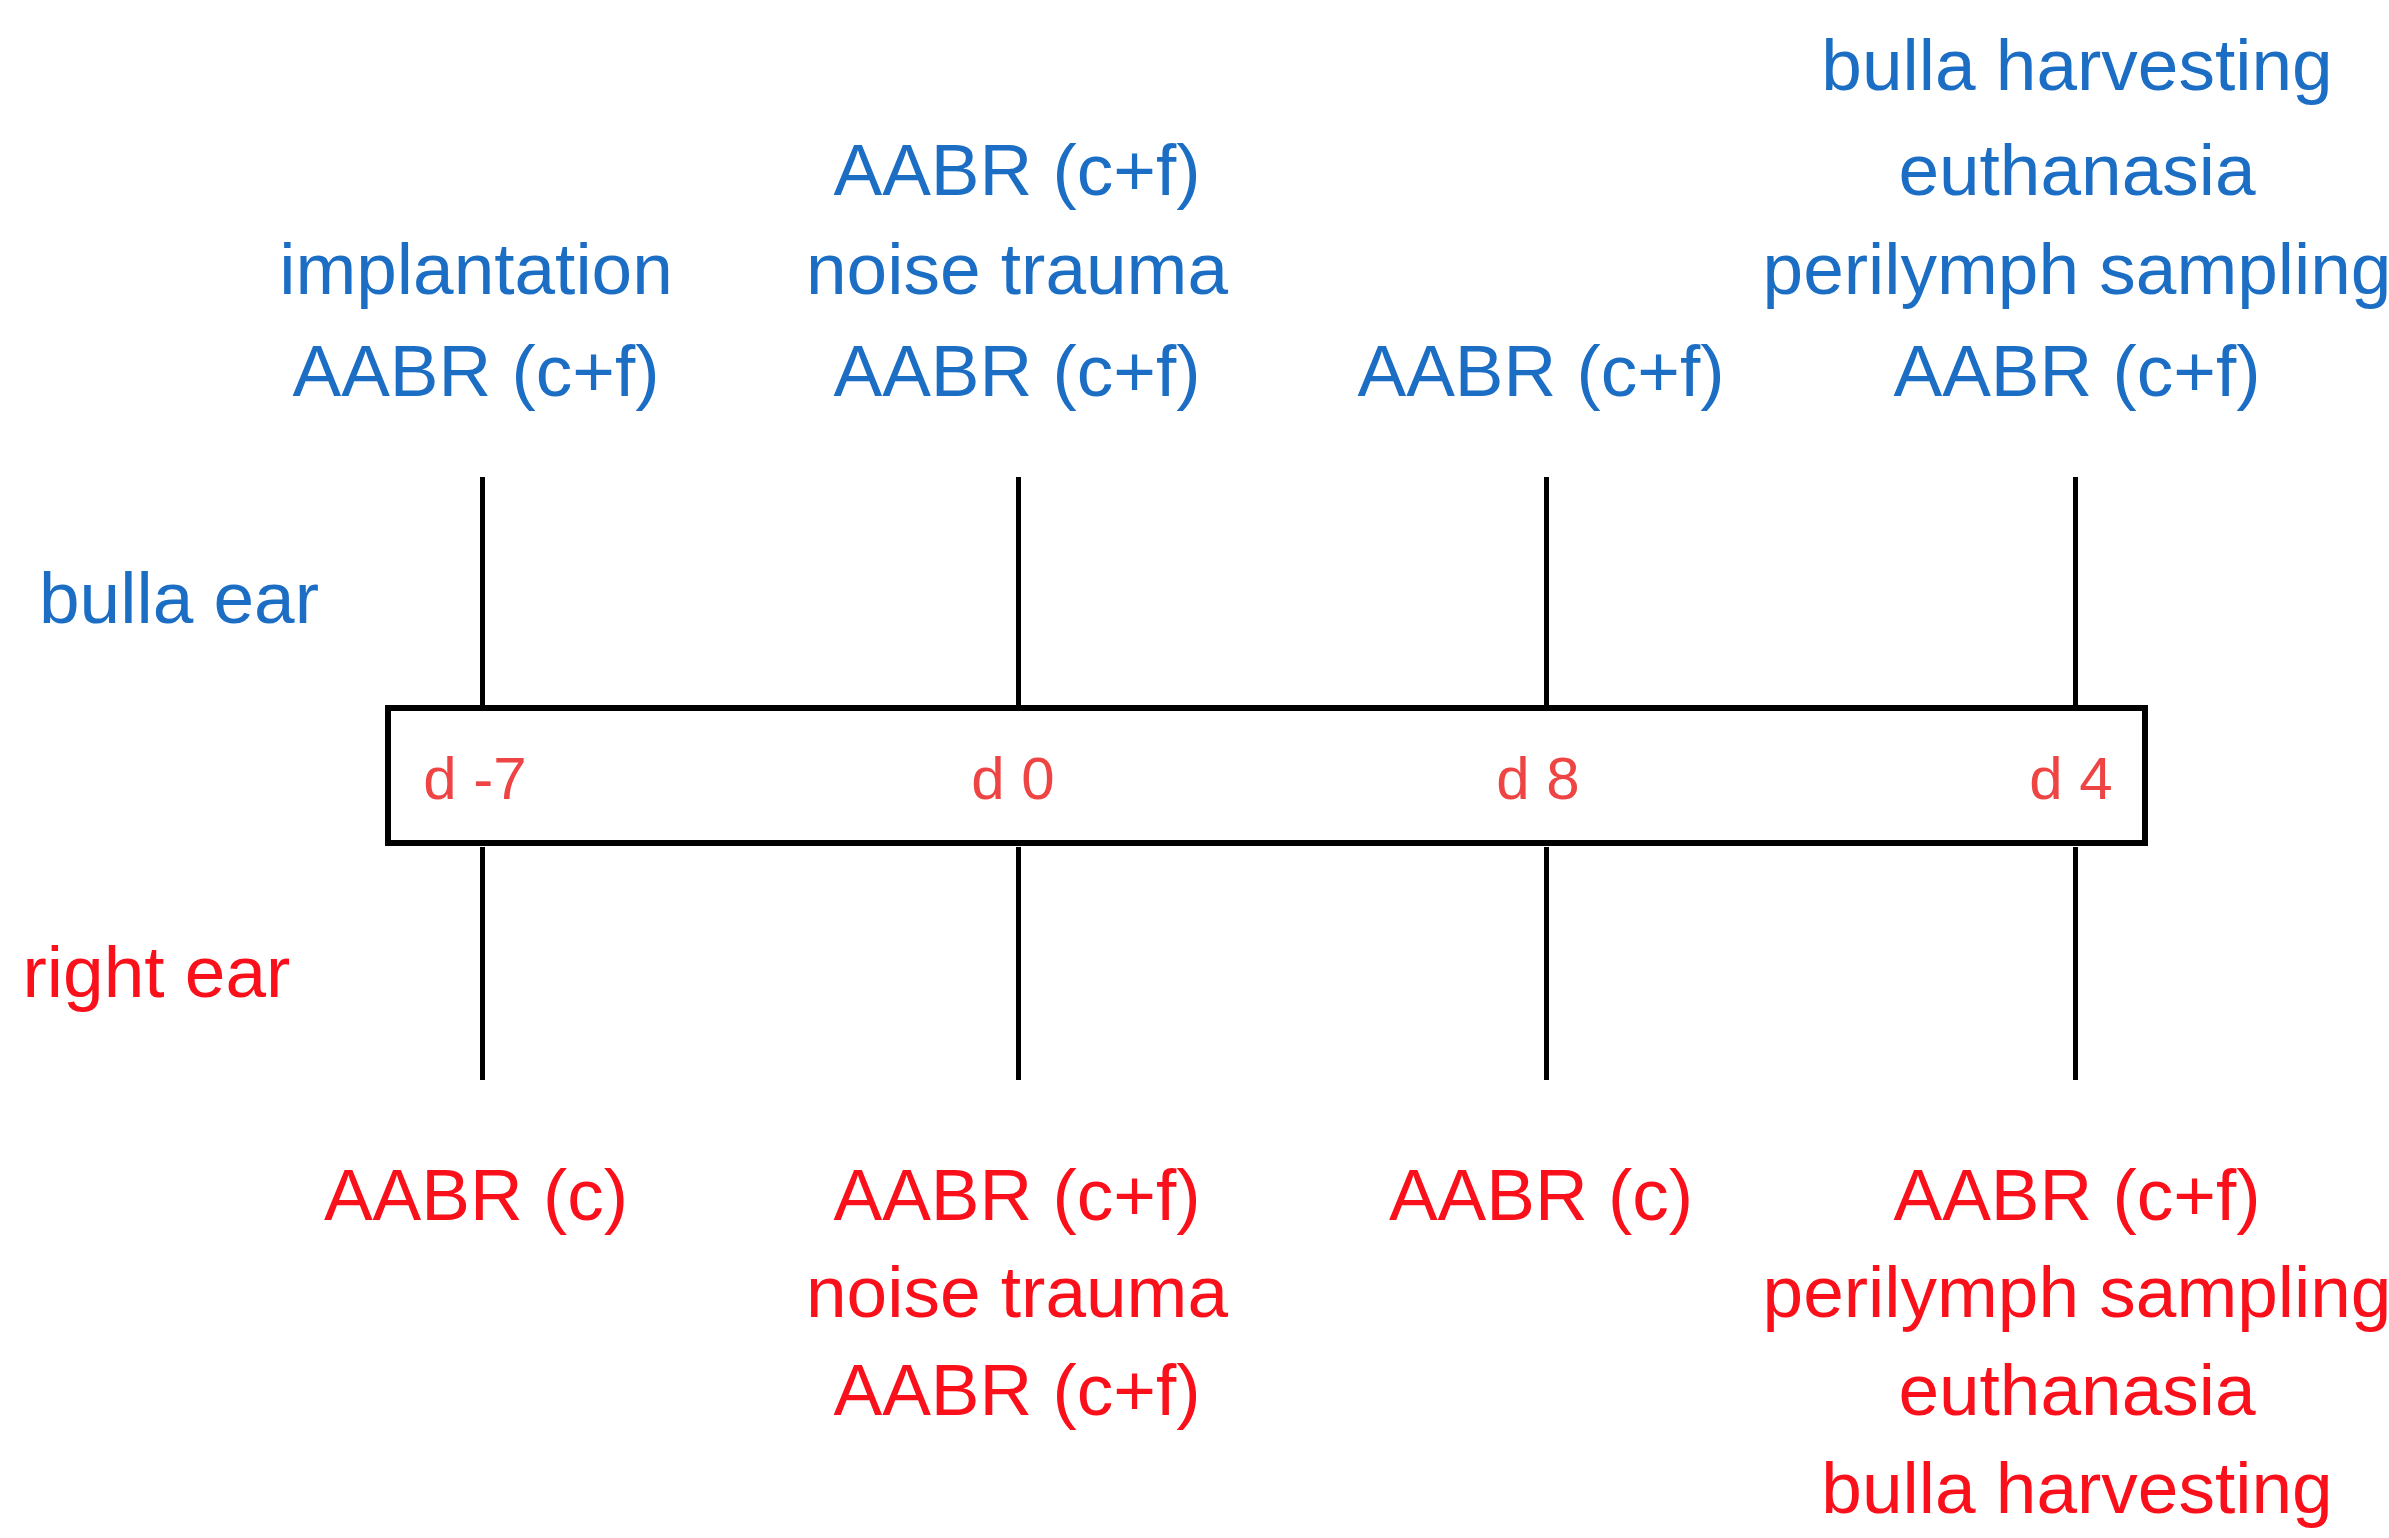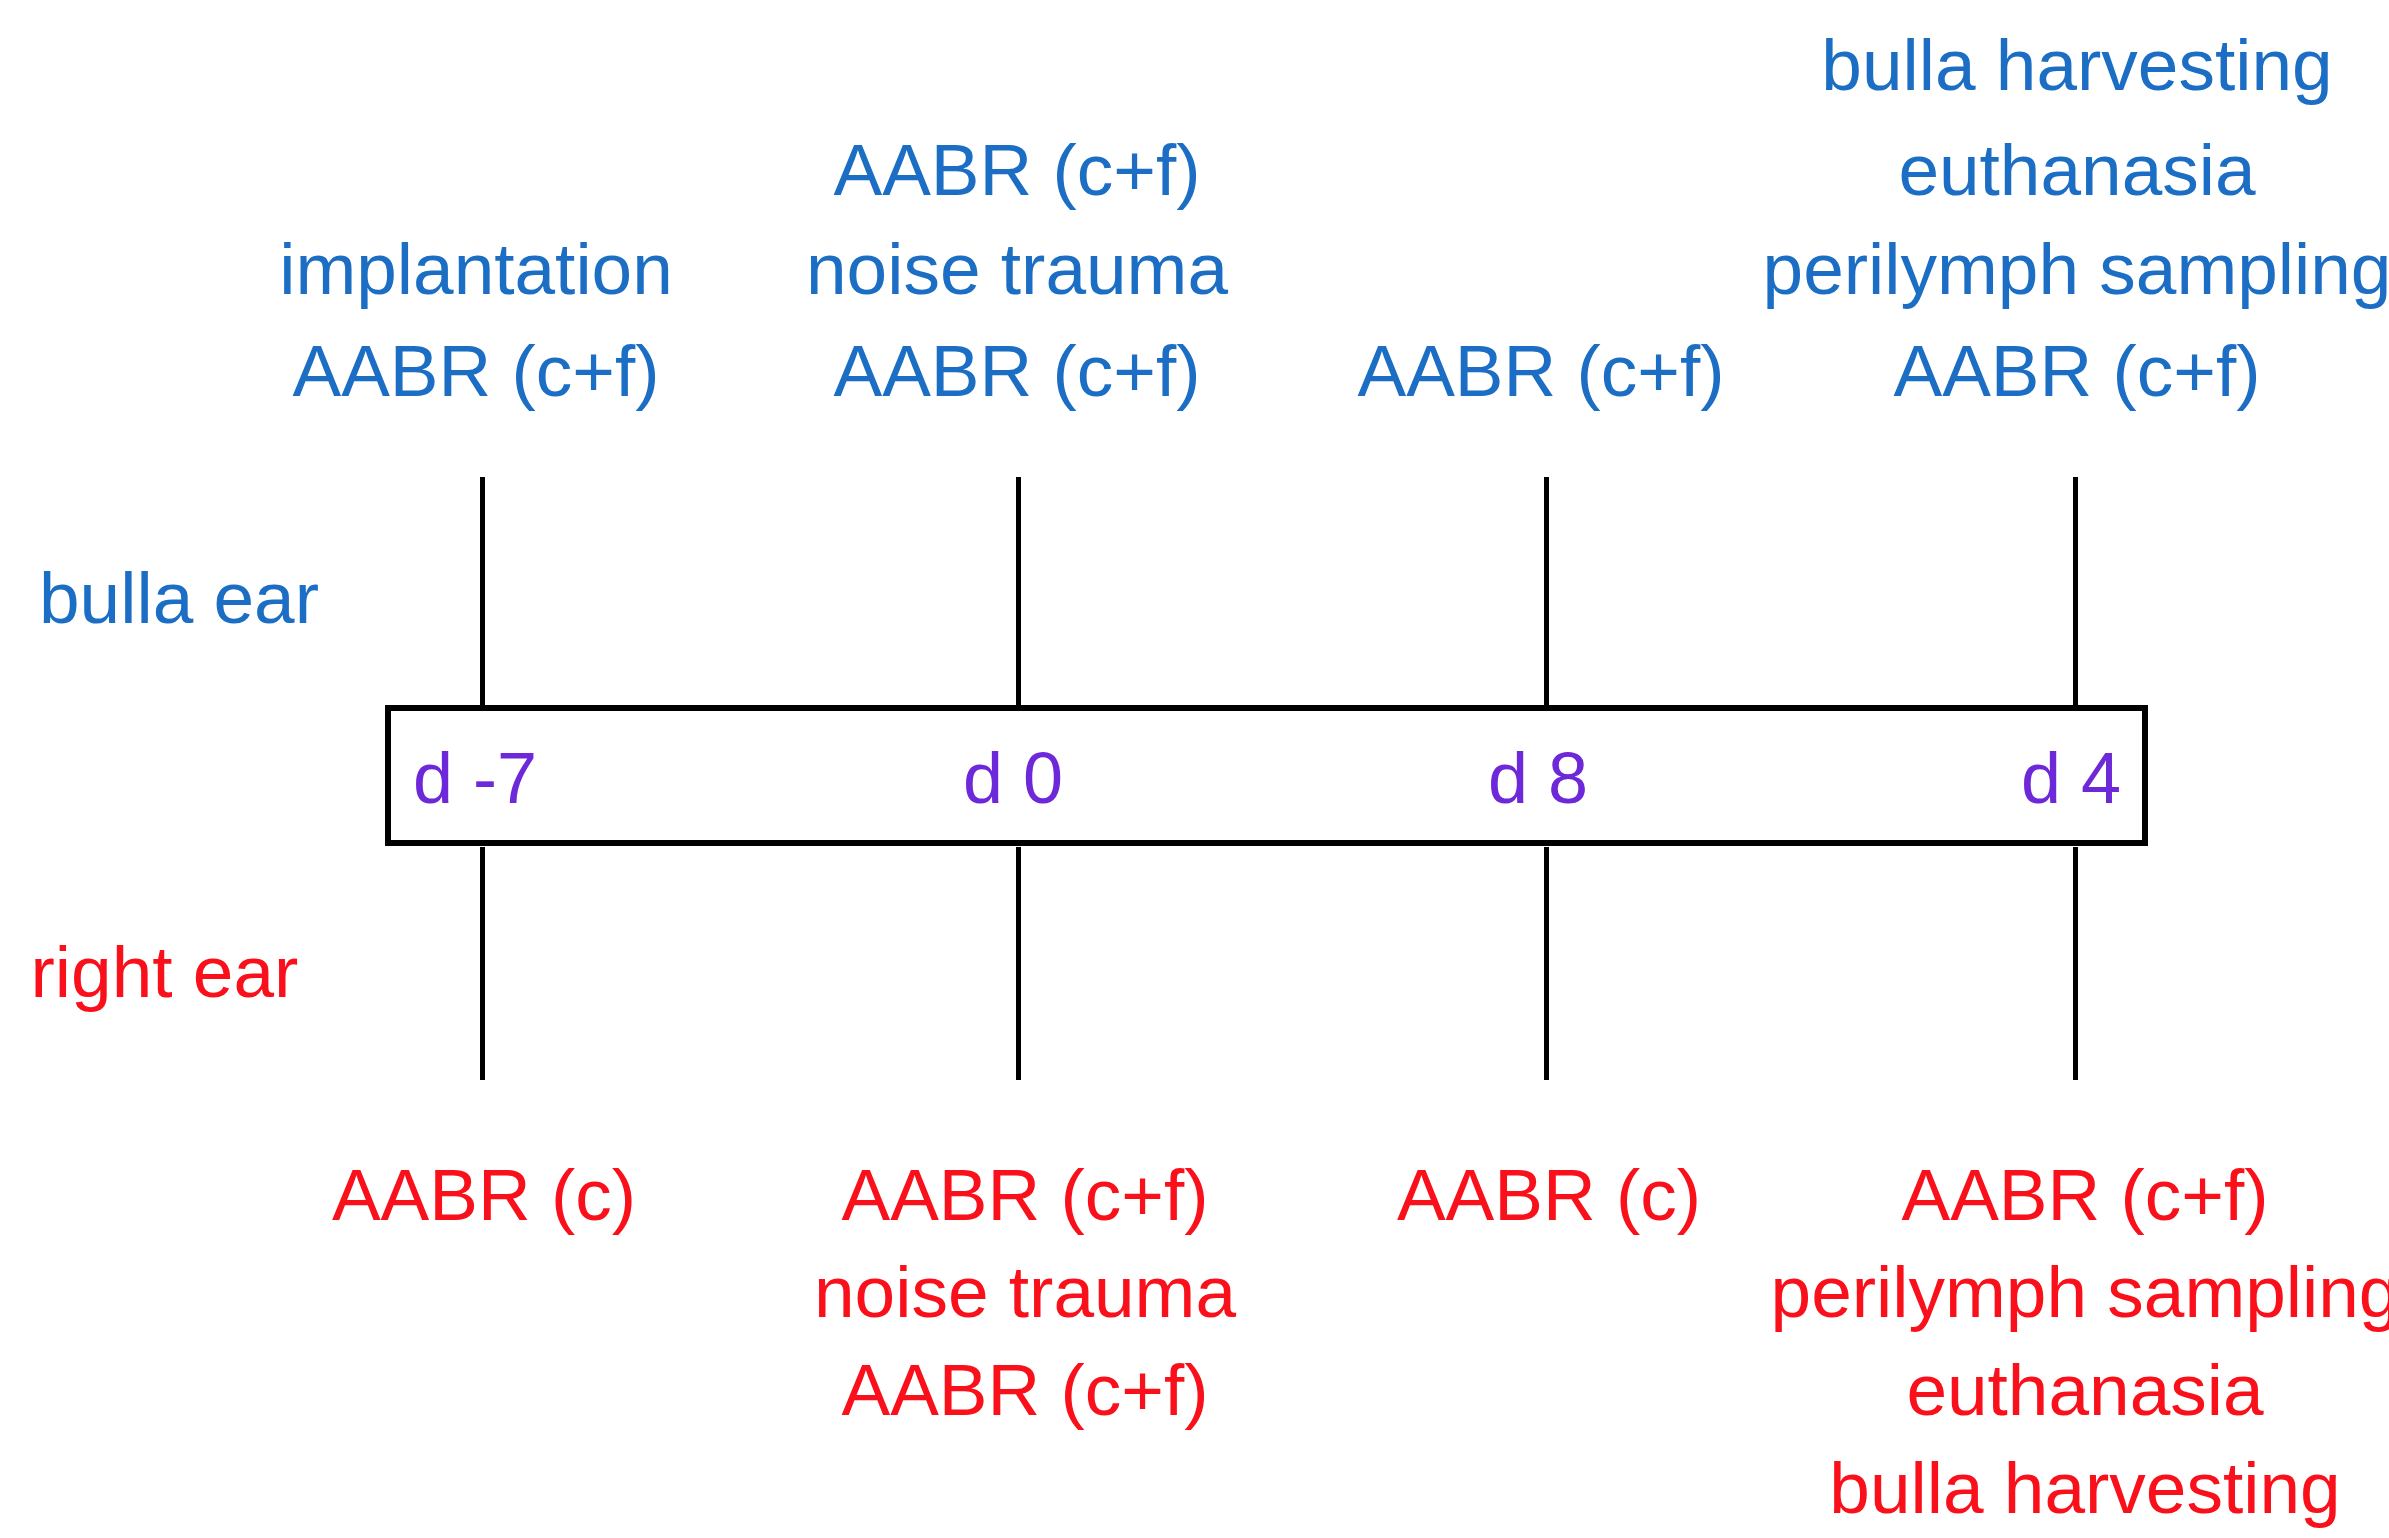--- a/index.html
+++ b/index.html
@@ -27,39 +27,39 @@
     height: 141px;
     border: 6px solid #000000;
     background: #ffffff;
     box-sizing: border-box;
     z-index: 2;
   }
   .day-label {
     position: absolute;
     top: 737px;
     transform: translateX(-50%);
-    font-size: 72px;
+    font-size: 60px;
     line-height: 83px;
-    color: #6d28d9;
+    color: #ef4444;
     white-space: nowrap;
     z-index: 3;
   }
   .txt {
     position: absolute;
     width: 1051px;
     transform: translateX(-50%);
     text-align: center;
     font-size: 73px;
     white-space: nowrap;
     z-index: 3;
   }
   .txt.top-row { line-height: 105px; height: 105px; }
   .txt.bottom-row { line-height: 98px; height: 98px; }
   .blue { color: #1b6ec3; }
-  .red  { color: #f9101b; margin-left: 8px; }
+  .red  { color: #f9101b; }
   .ear-label {
     position: absolute;
     font-size: 73px;
     line-height: 83px;
     white-space: nowrap;
     z-index: 3;
   }
 </style>
 </head>
 <body>

